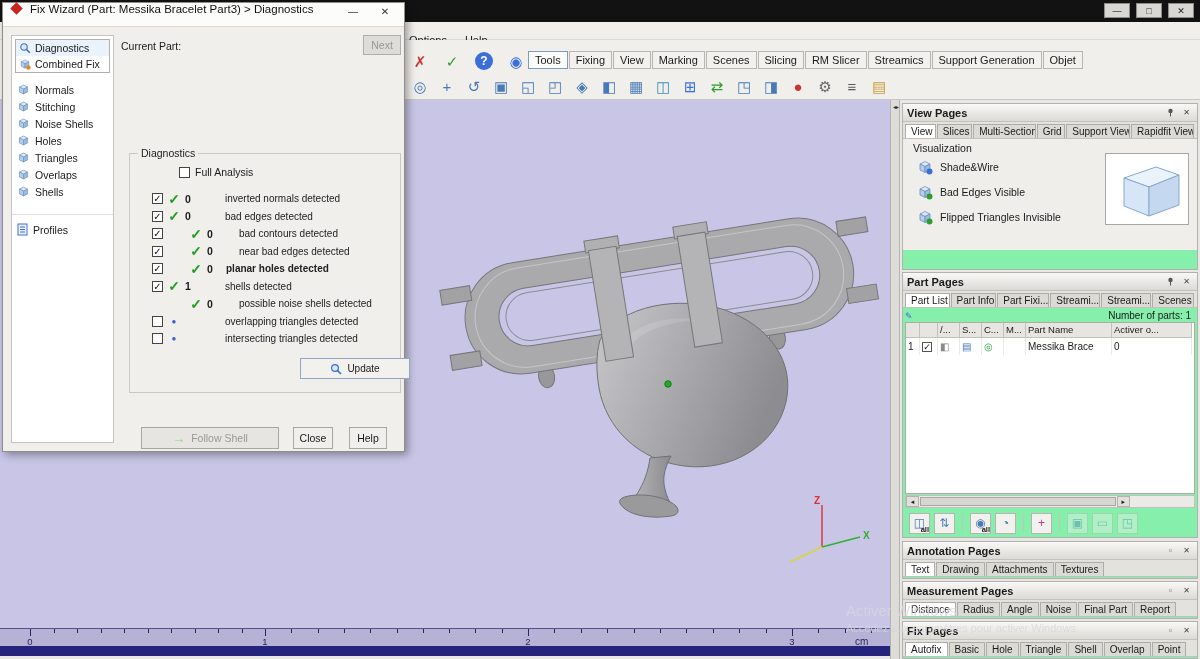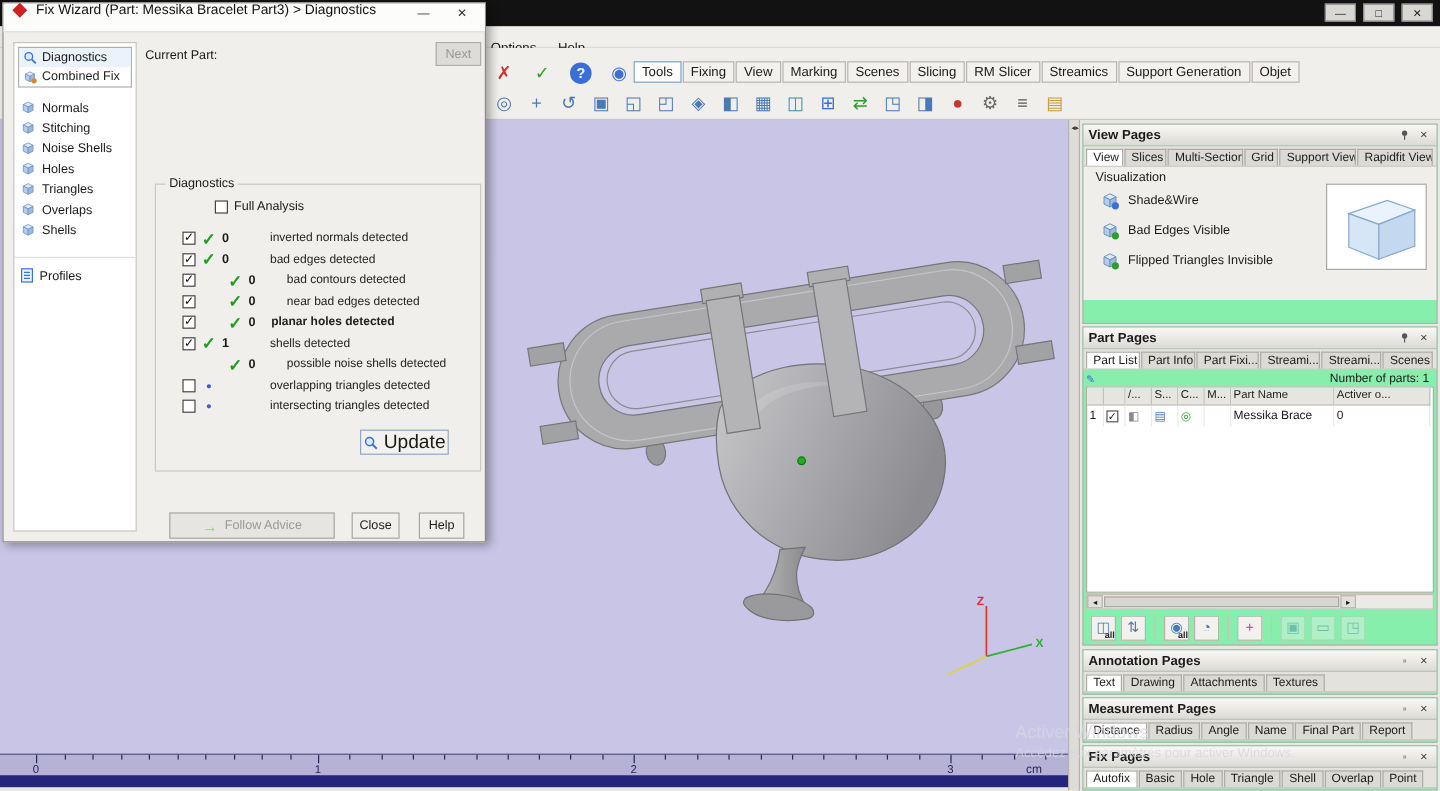--- a/index.html
+++ b/index.html
@@ -118,22 +118,22 @@
   #fw-checks{position:absolute;left:22px;top:36px;width:240px;}
   .chkrow{display:flex;align-items:center;height:17.5px;}
   .cbox{width:11px;height:11px;border:1px solid #444;background:#fff;font-size:10px;line-height:10px;
     text-align:center;color:#111;flex:none;}
   .cbox.hidden{visibility:hidden;}
   .indent{flex:none;}
   .mark{width:22px;text-align:center;font-size:14px;font-weight:bold;color:#1f9e1f;flex:none;}
   .mark.dot{font-size:8px;color:#3a5fd0;}
   .cnt{width:14px;font-size:10.5px;font-weight:bold;flex:none;}
   .chklabel{font-size:10px;color:#222;margin-left:26px;white-space:nowrap;}
-  #btn-update{position:absolute;left:170px;top:204px;width:74px;height:21px;background:#f2f1ee;
-    border:1px solid #9a98f0;border-color:#8fa8c8;display:flex;align-items:center;justify-content:center;gap:5px;font-size:16px;}
+  #btn-update{position:absolute;left:170px;top:204px;width:110px;height:21px;background:#f2f1ee;
+    border:1px solid #9a98f0;border-color:#8fa8c8;display:flex;align-items:center;justify-content:center;gap:5px;font-size:10px;}
   .dlg-bottom-btn{position:absolute;top:424px;height:22px;background:#f0efec;border:1px solid #a8a6a2;
     display:flex;align-items:center;justify-content:center;font-size:10.5px;gap:6px;}
   #btn-follow{left:138px;width:138px;color:#9b9996;background:#e7e5e1;}
   #btn-follow .arrow{color:#8fcf8f;font-weight:bold;font-size:13px;}
   #btn-close{left:290px;width:40px;}
   #btn-help{left:346px;width:38px;}
 
   svg{display:block;}
 </style>
 </head>
@@ -455,21 +455,21 @@
     <div class="panel" id="panel-meas" style="top:481px;height:38px;">
       <div class="phead">
         <span class="ptitle">Measurement Pages</span>
         <span class="phbtn">▫</span>
         <span class="phbtn">✕</span>
       </div>
       <div class="ptabs" id="mp-tabs">
           <div class="ptab active">Distance</div>
           <div class="ptab">Radius</div>
           <div class="ptab">Angle</div>
-          <div class="ptab">Name</div>
+          <div class="ptab">Noise</div>
           <div class="ptab">Final Part</div>
           <div class="ptab">Report</div>
         </div>
     </div>
 
     <div class="panel" id="panel-fix" style="top:521px;height:38px;">
       <div class="phead">
         <span class="ptitle">Fix Pages</span>
         <span class="phbtn">▫</span>
         <span class="phbtn">✕</span>
@@ -691,19 +691,19 @@
         <svg width="12" height="12" viewBox="0 0 12 12">
           <circle cx="5" cy="5" r="3.4" fill="#dce9f8" stroke="#3a6fd8" stroke-width="1.2"></circle>
           <line x1="7.6" y1="7.6" x2="11" y2="11" stroke="#3a6fd8" stroke-width="1.6"></line>
         </svg>
         <span>Update</span>
       </div>
     </div>
 
     <div class="dlg-bottom-btn" id="btn-follow">
       <span class="arrow">→</span>
-      <span>Follow Advice</span>
+      <span>Follow Shell</span>
     </div>
     <div class="dlg-bottom-btn" id="btn-close">Close</div>
     <div class="dlg-bottom-btn" id="btn-help">Help</div>
   </div>
 
 </div>
 
 </body></html>

